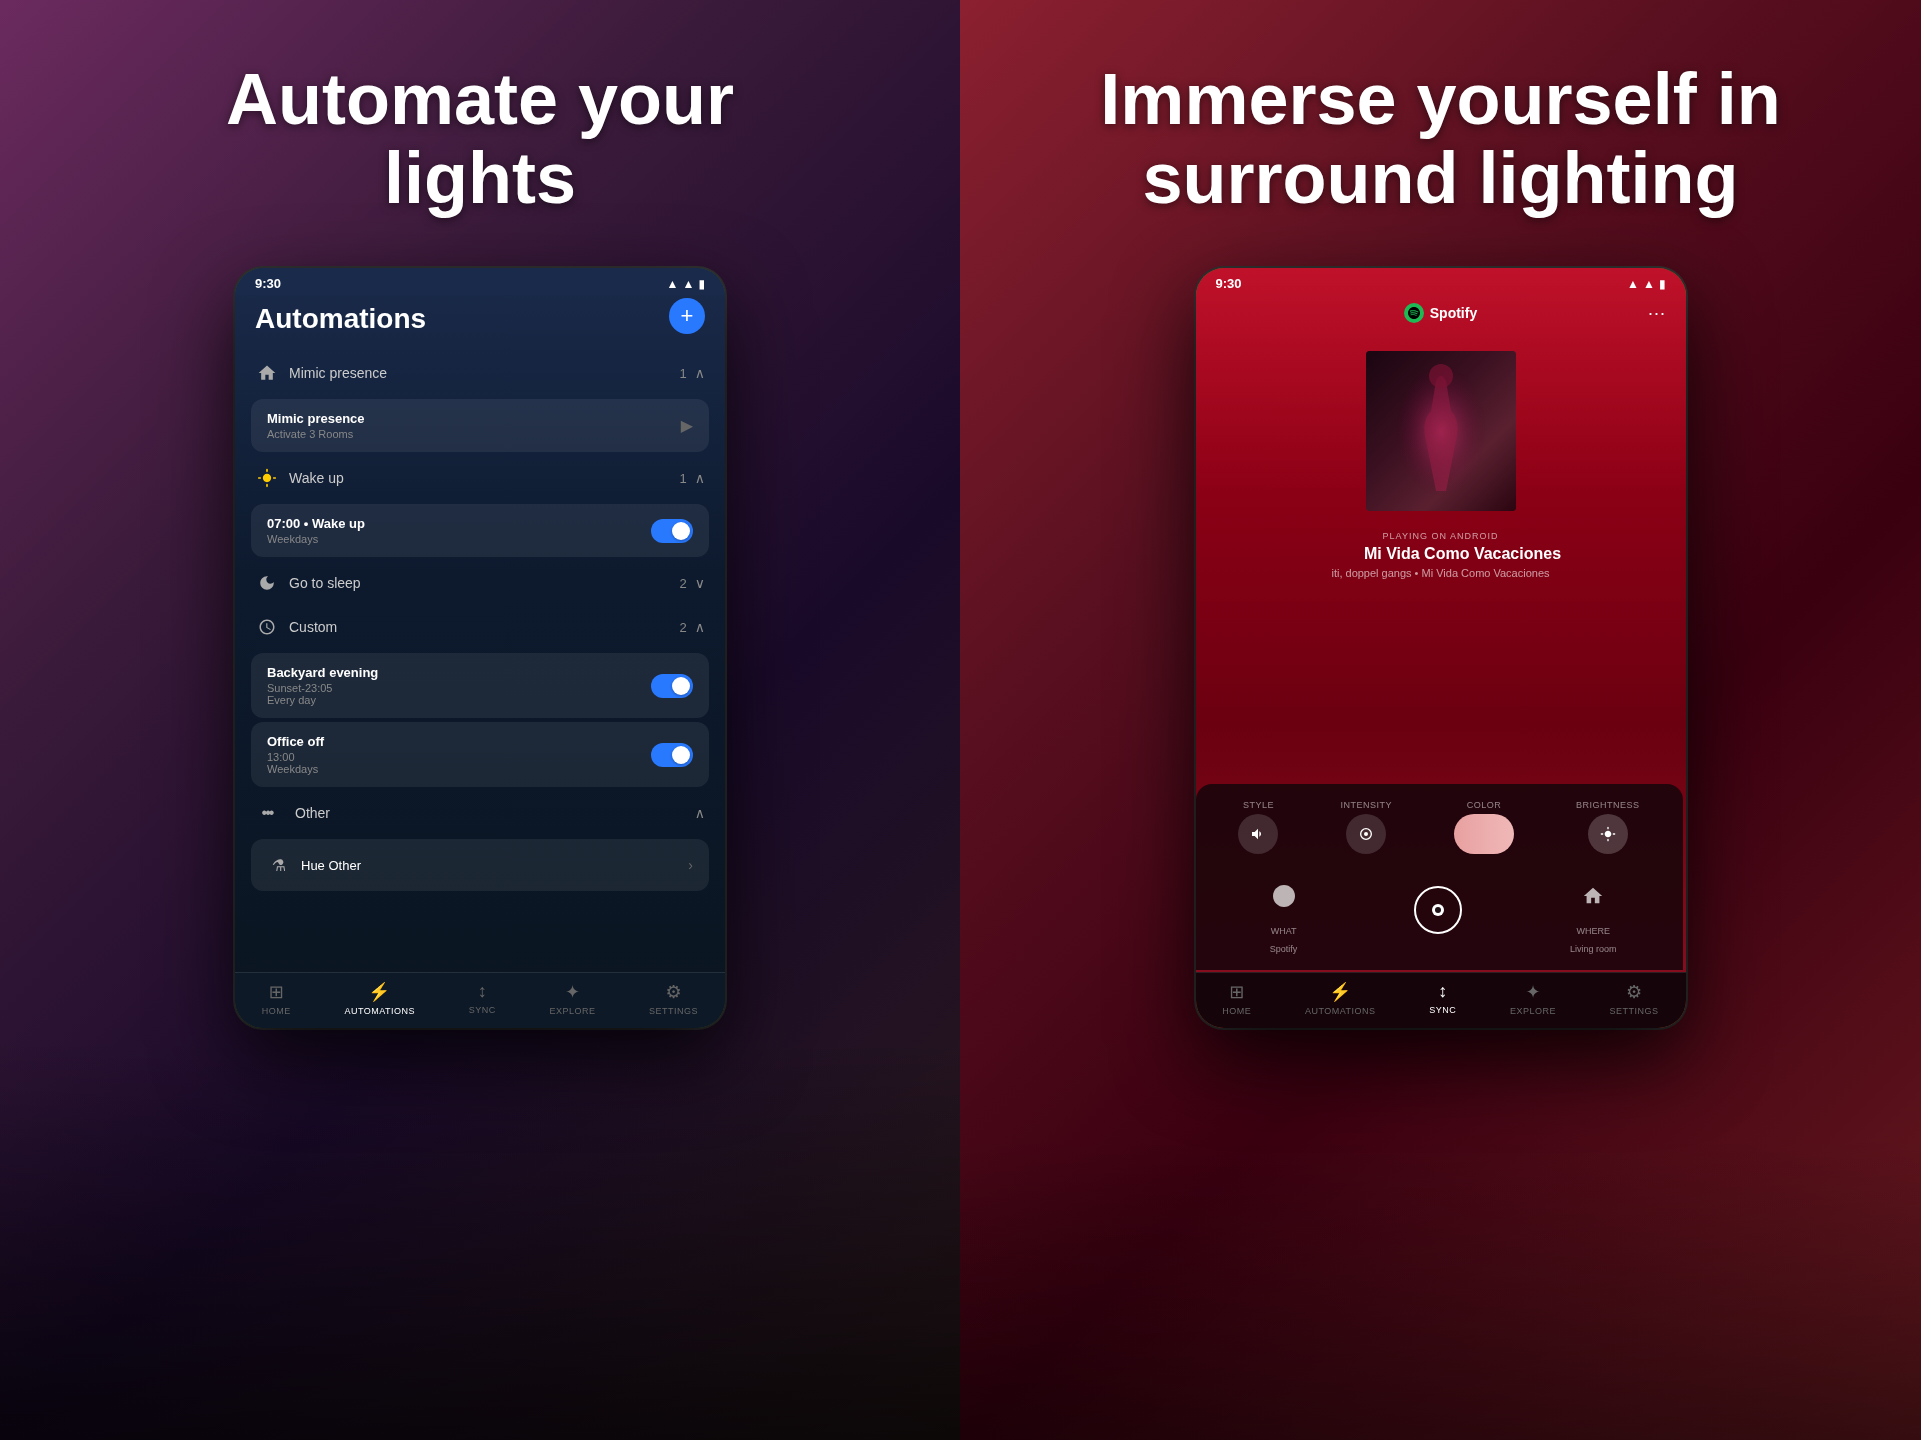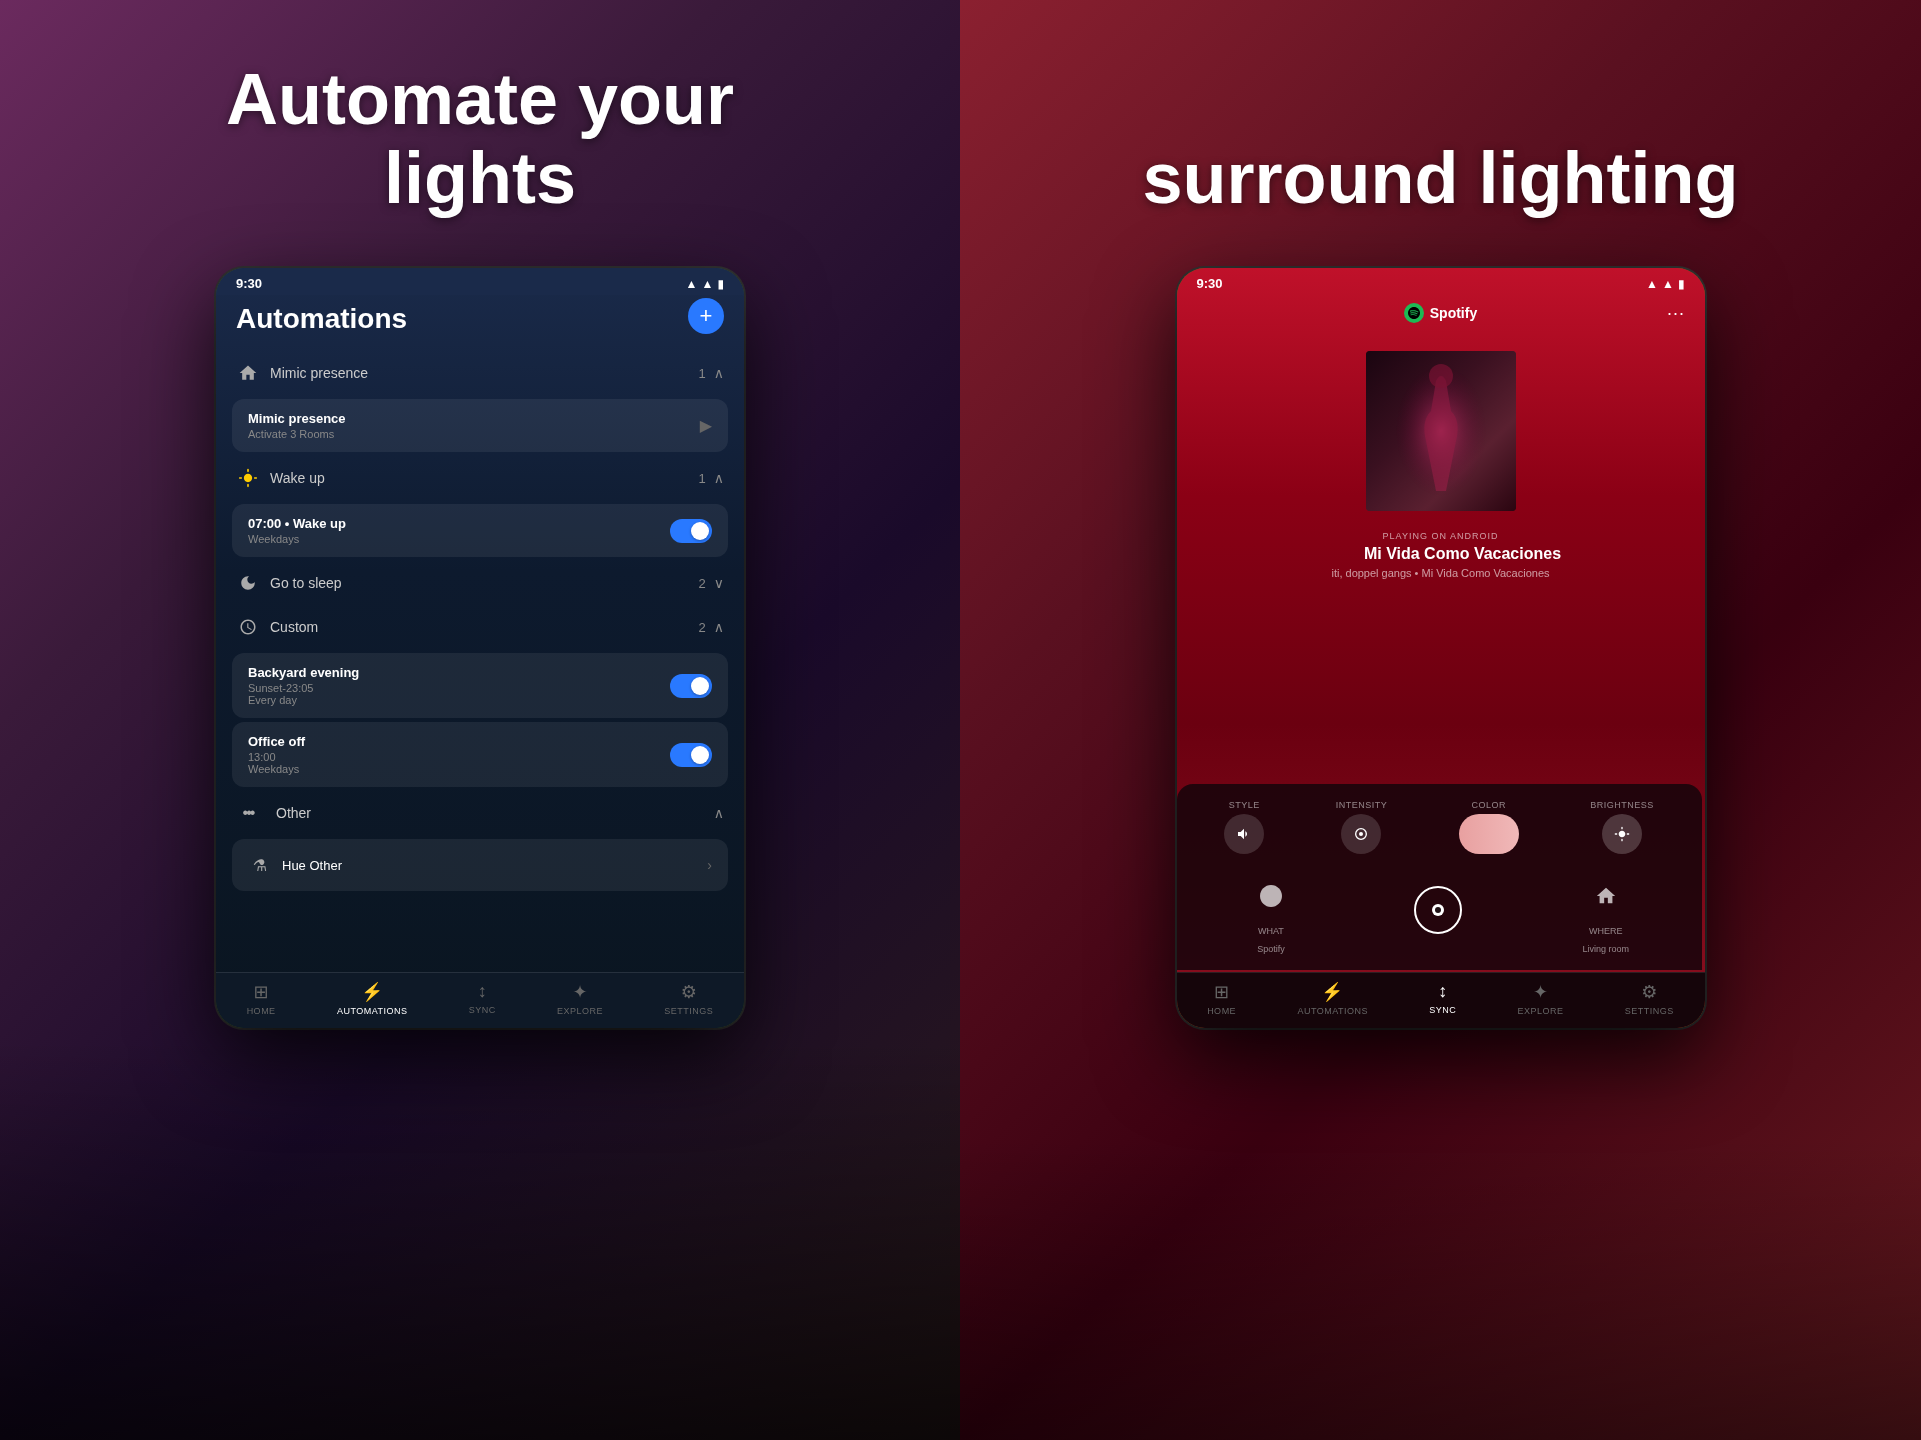--- a/index.html
+++ b/index.html
@@ -80,21 +80,21 @@
       width: 961px;
       height: 1440px;
       display: flex;
       flex-direction: column;
       align-items: center;
       padding-top: 60px;
     }
 
     
     .tablet {
-      width: 528px;
+      width: 490px;
       border-radius: 28px;
       background: #4d7c0f;
       box-shadow: 0 30px 80px rgba(0,0,0,0.8), 0 0 0 2px #333;
       overflow: hidden;
       position: relative;
     }
 
     .tablet-left {
       height: 760px;
     }
@@ -676,21 +676,21 @@
             <span class="nav-icon">⚙</span>
             <span class="nav-label">SETTINGS</span>
           </div>
         </div>
       </div>
     </div>
   </div>
 
   <div class="right-panel">
     <div class="headline">
-      <br>
+      <span>Immerse yourself in</span><br>
       <span>surround lighting</span>
     </div>
 
     <div class="tablet tablet-right">
       <div class="tablet-screen">
 
         <div class="status-bar">
           <span class="status-time">9:30</span>
           <div class="status-icons">
             <span style="color:white;font-size:12px;">▲</span>

